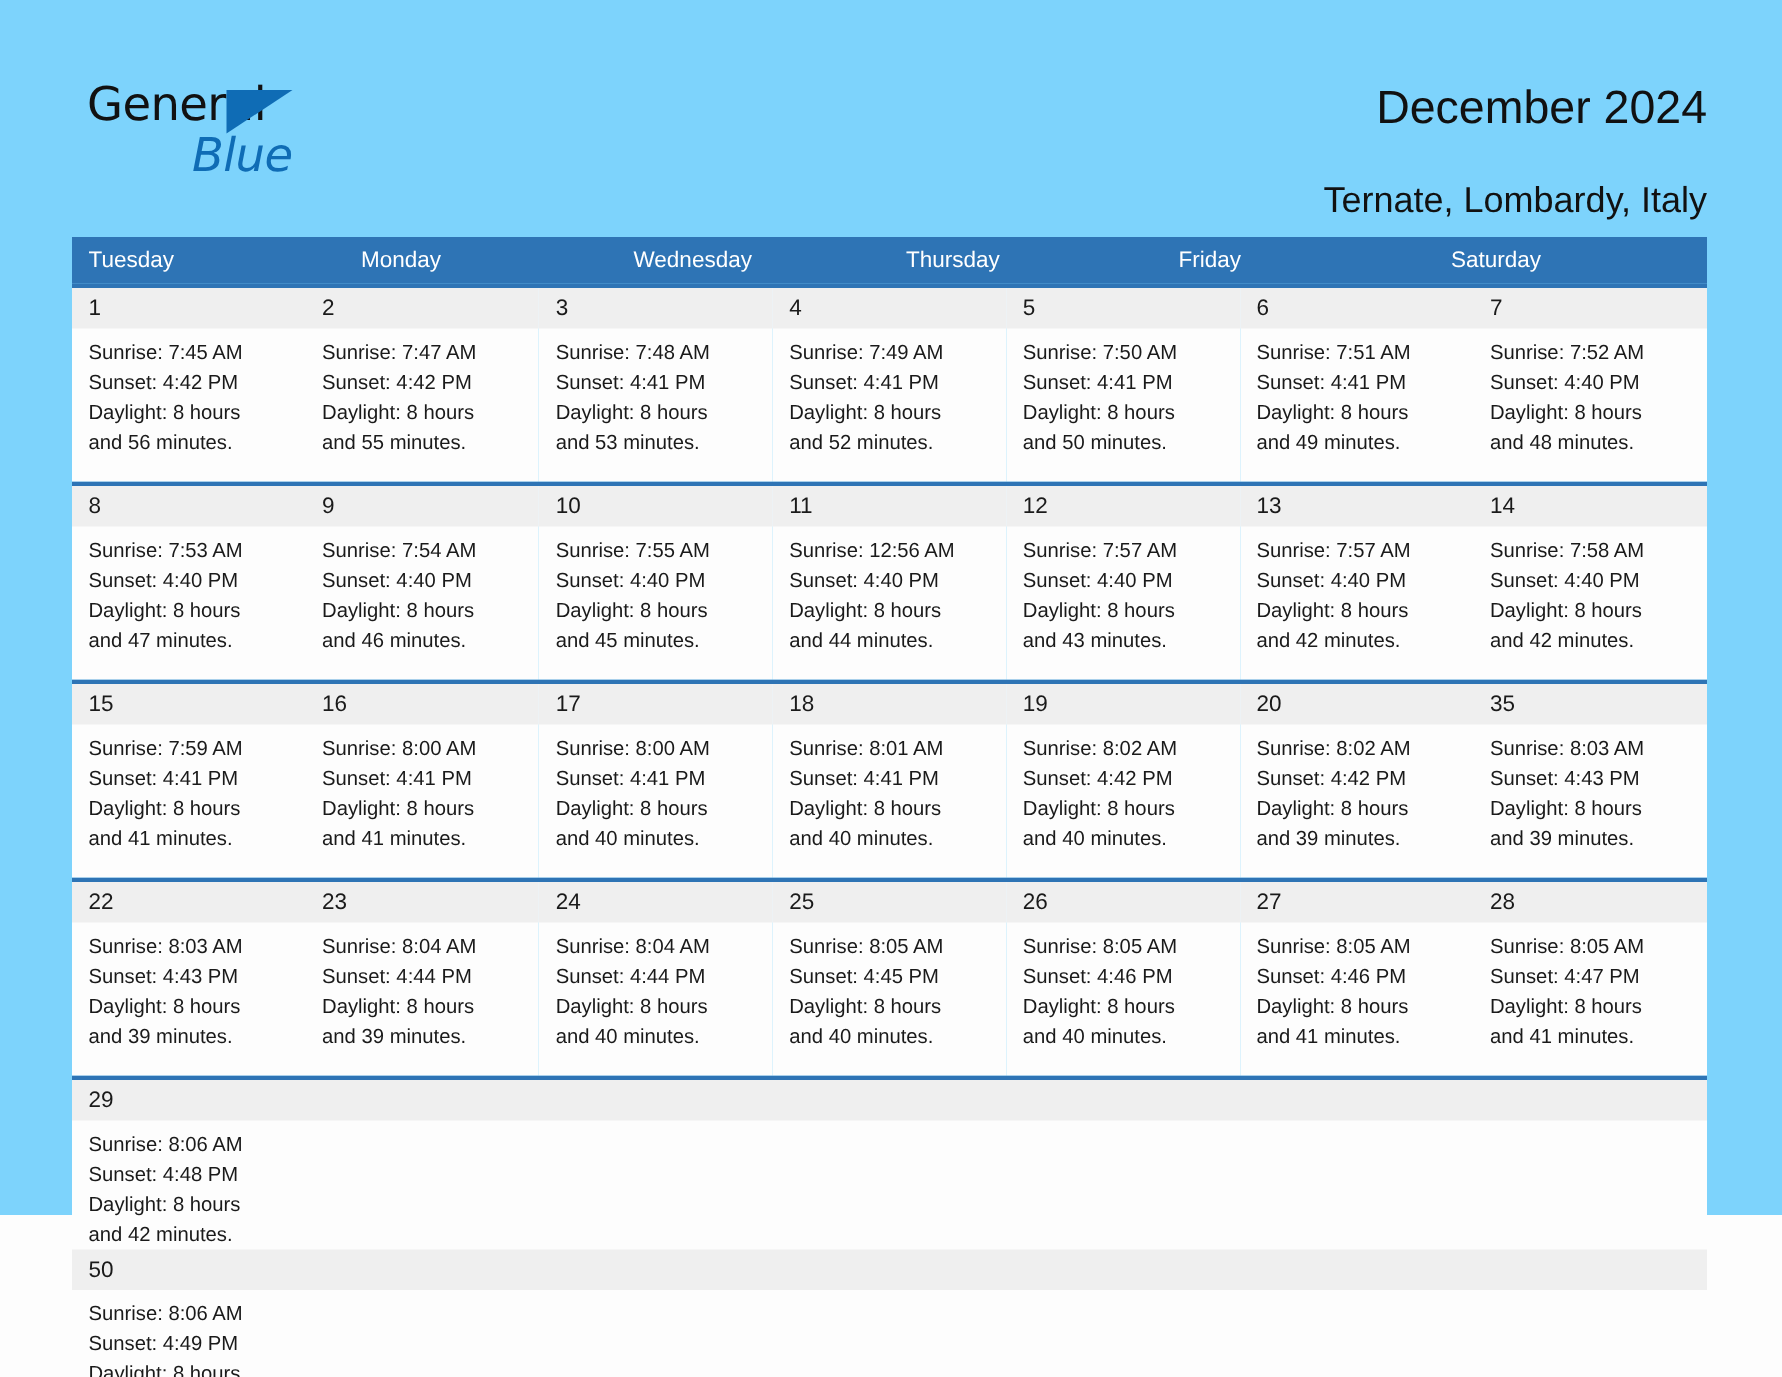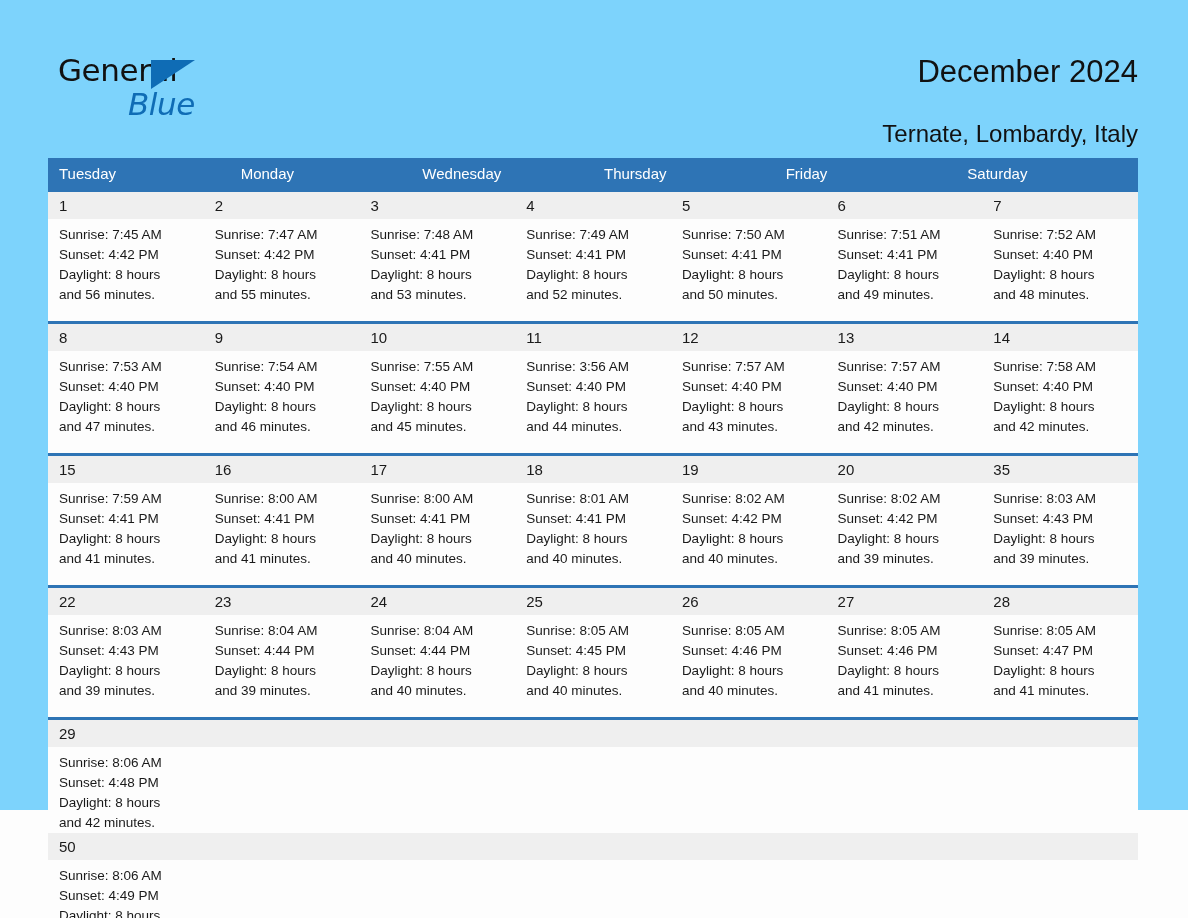--- a/index.html
+++ b/index.html
@@ -279,21 +279,21 @@
         <div class="day-body">
           <div>Sunrise: 7:55 AM</div>
           <div>Sunset: 4:40 PM</div>
           <div>Daylight: 8 hours</div>
           <div>and 45 minutes.</div>
         </div>
       </div>
       <div class="day-cell">
         <div class="day-number-band">11</div>
         <div class="day-body">
-          <div>Sunrise: 3:56 AM</div>
+          <div>Sunrise: 12:56 AM</div>
           <div>Sunset: 4:40 PM</div>
           <div>Daylight: 8 hours</div>
           <div>and 44 minutes.</div>
         </div>
       </div>
       <div class="day-cell">
         <div class="day-number-band">12</div>
         <div class="day-body">
           <div>Sunrise: 7:57 AM</div>
           <div>Sunset: 4:40 PM</div>

